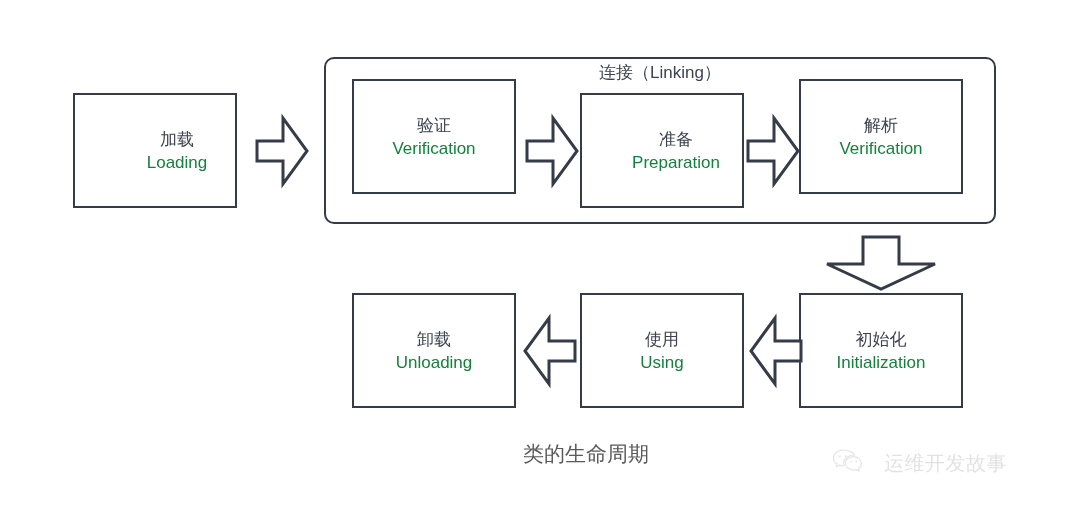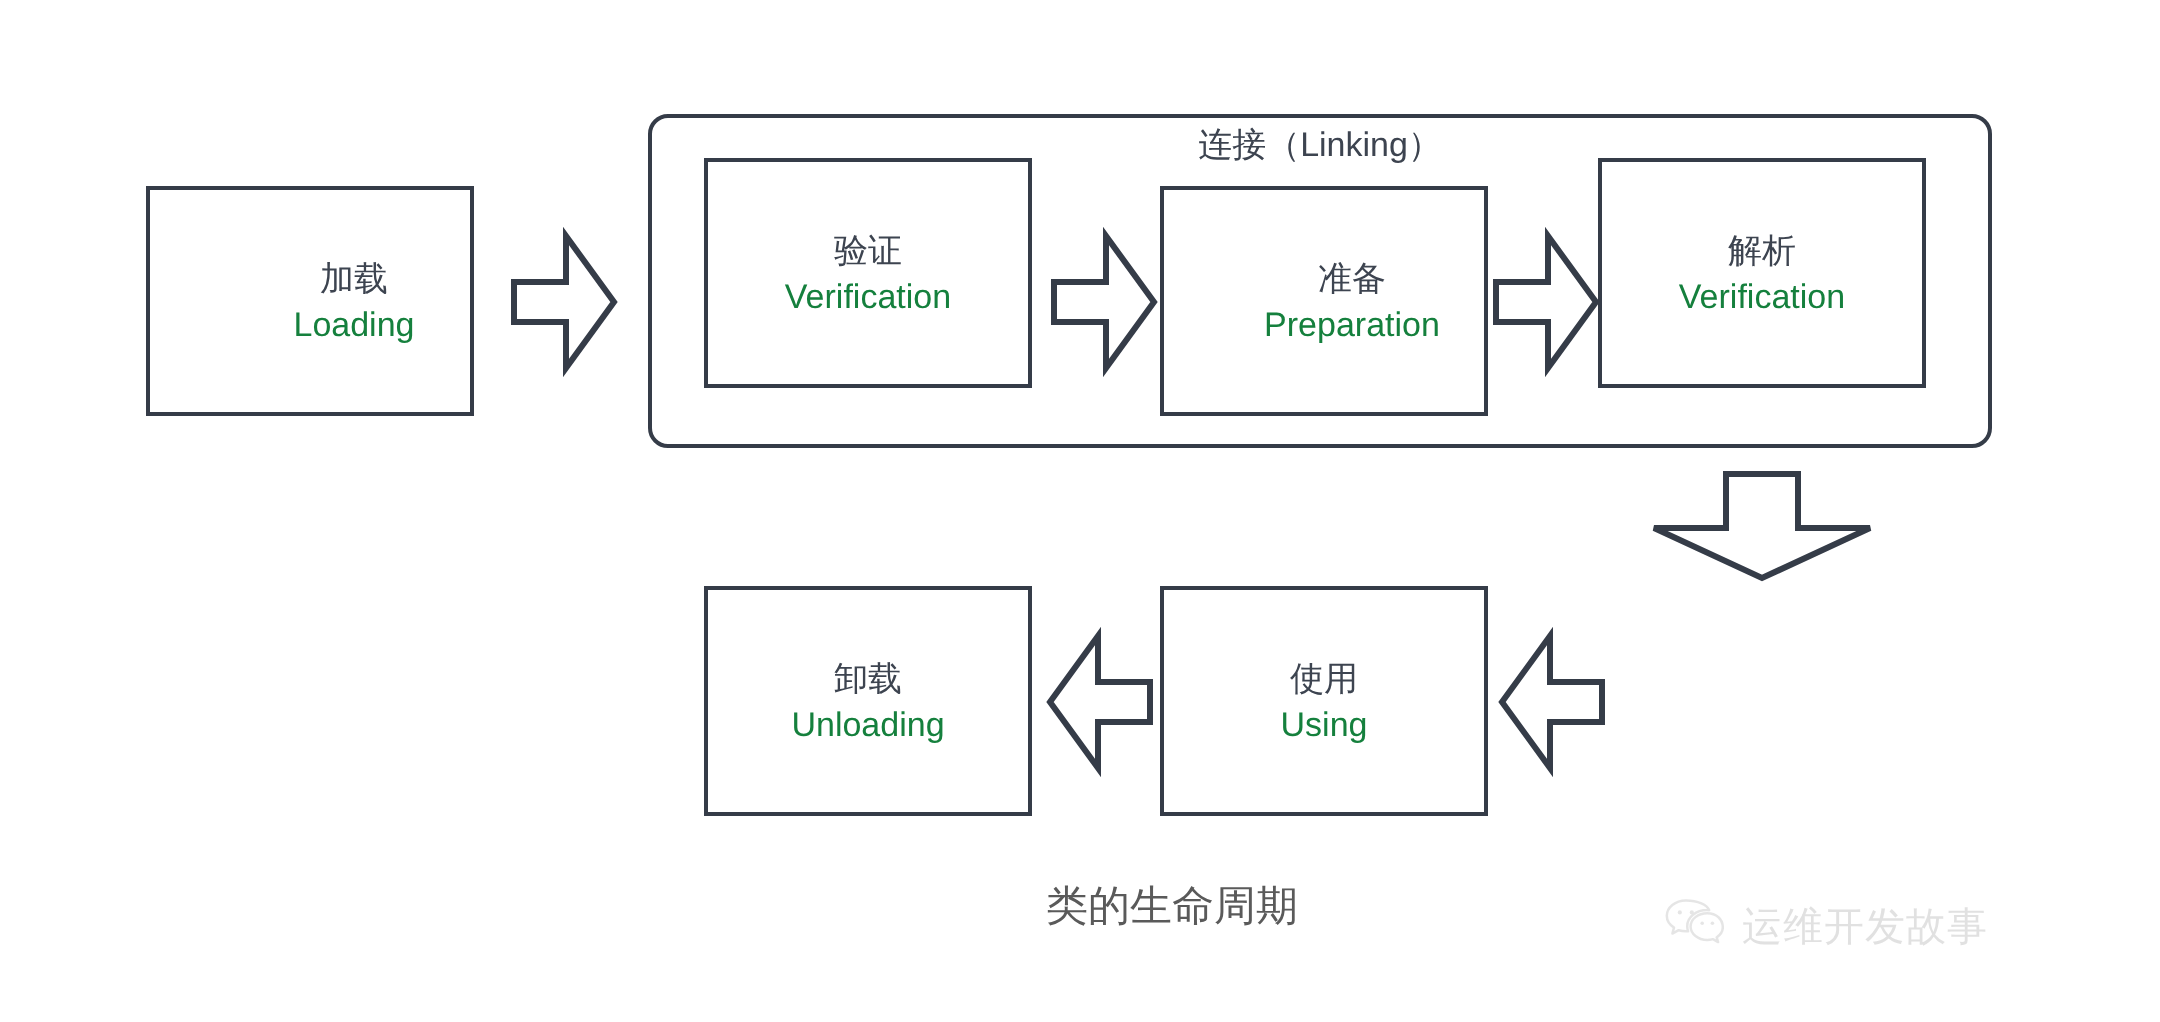--- a/index.html
+++ b/index.html
@@ -110,21 +110,21 @@
     white-space: nowrap;
   }
 
   
   .watermark {
     position: absolute;
     left: 832px;
     top: 448px;
     display: flex;
     align-items: center;
-    gap: 9px;
+    gap: 22px;
     opacity: 0.42;
     pointer-events: none;
   }
   .watermark .wm-icon { display: block; }
   .watermark .wm-text {
     font-size: 20px;
     line-height: 26px;
     color: #b9b9b9;
     white-space: nowrap;
     letter-spacing: 0.5px;
@@ -175,20 +175,24 @@
     <span class="cn">解析</span>
     <span class="en">Verification</span>
   </div>
 
   <div class="arrow arrow-v a-res-init">
     <svg class="arrow-v" viewBox="0 0 116 58" xmlns="http://www.w3.org/2000/svg">
       <path d="M40 3 L76 3 L76 30 L112 30 L58 55 L4 30 L40 30 Z" fill="#ffffff" stroke="#353c48" stroke-width="3" stroke-linejoin="miter" stroke-linecap="butt"></path>
     </svg>
   </div>
 
+  <div class="node n-initialization">
+    <span class="cn">初始化</span>
+    <span class="en">Initialization</span>
+  </div>
 
   <div class="arrow arrow-h a-init-using">
     <svg class="arrow-h" viewBox="0 0 56 74" xmlns="http://www.w3.org/2000/svg">
       <path d="M53 27 L27 27 L27 4 L3 37 L27 70 L27 47 L53 47 Z" fill="#ffffff" stroke="#353c48" stroke-width="3" stroke-linejoin="miter" stroke-linecap="butt"></path>
     </svg>
   </div>
 
   <div class="node n-using">
     <span class="cn">使用</span>
     <span class="en">Using</span>

